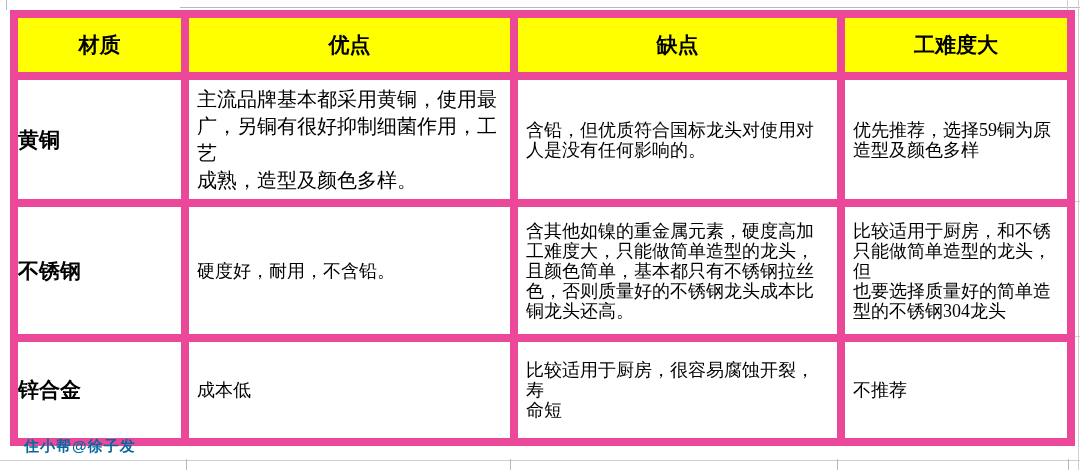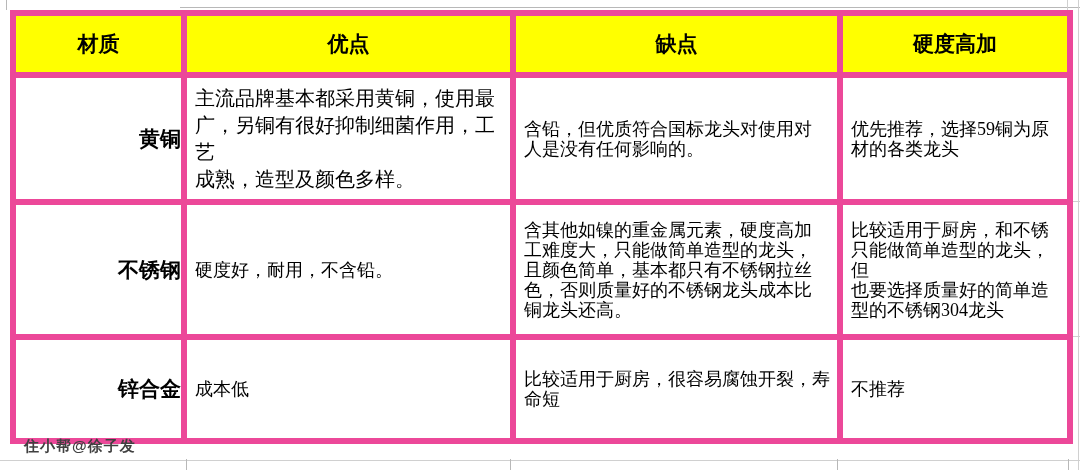--- a/index.html
+++ b/index.html
@@ -20,59 +20,59 @@
   table.cmp {
     position: absolute;
     left: 10px;
     top: 10px;
     width: 1057px;
     table-layout: fixed;
     border-collapse: collapse;
     border: 3px solid #000000;
   }
   table.cmp th, table.cmp td {
-    border: 6px solid #ec4899;
+    border: 8px solid #ec4899;
     vertical-align: middle;
     overflow: hidden;
   }
   table.cmp thead th {
     background: #FFFF00;
     border-bottom: 3px solid #000000;
     font-size: 21px;
     font-weight: bold;
     text-align: center;
     height: 62px;
   }
   tr.r1 { height: 127px; }
   tr.r2 { height: 135px; }
   tr.r3 { height: 104px; }
   td.mat {
     font-size: 21px;
     font-weight: bold;
-    text-align: right;
+    text-align: left;
   }
   td.txt {
     font-size: 18px;
     line-height: 20px;
     text-align: left;
     padding: 4px 6px 4px 8px;
     white-space: pre-line;
   }
   td.txt.lg {
     font-size: 20px;
     line-height: 27px;
   }
   .watermark {
     position: absolute;
     left: 24px;
     top: 437px;
     font-size: 15px;
     font-weight: bold;
     letter-spacing: 1px;
-    color: #404040;
+    color: #0369a1;
     filter: blur(0.7px);
     font-family: "Liberation Sans", sans-serif;
   }
 </style>
 </head>
 <body>
 
 <div class="canvas">
 
   <div class="grid" style="left:180px; top:7px; width:900px; height:1px;"></div>
@@ -92,33 +92,33 @@
       <col style="width:171px">
       <col style="width:329px">
       <col style="width:327px">
       <col style="width:230px">
     </colgroup>
     <thead>
       <tr>
         <th>材质</th>
         <th>优点</th>
         <th>缺点</th>
-        <th>硬度高加</th>
+        <th>工难度大</th>
       </tr>
     </thead>
     <tbody>
       <tr class="r1">
         <td class="mat">黄铜</td>
         <td class="txt lg">主流品牌基本都采用黄铜，使用最
 广，另铜有很好抑制细菌作用，工艺
 成熟，造型及颜色多样。</td>
         <td class="txt">含铅，但优质符合国标龙头对使用对
 人是没有任何影响的。</td>
         <td class="txt">优先推荐，选择59铜为原
-材的各类龙头</td>
+造型及颜色多样</td>
       </tr>
       <tr class="r2">
         <td class="mat">不锈钢</td>
         <td class="txt">硬度好，耐用，不含铅。</td>
         <td class="txt">含其他如镍的重金属元素，硬度高加
 工难度大，只能做简单造型的龙头，
 且颜色简单，基本都只有不锈钢拉丝
 色，否则质量好的不锈钢龙头成本比
 铜龙头还高。</td>
         <td class="txt">比较适用于厨房，和不锈

